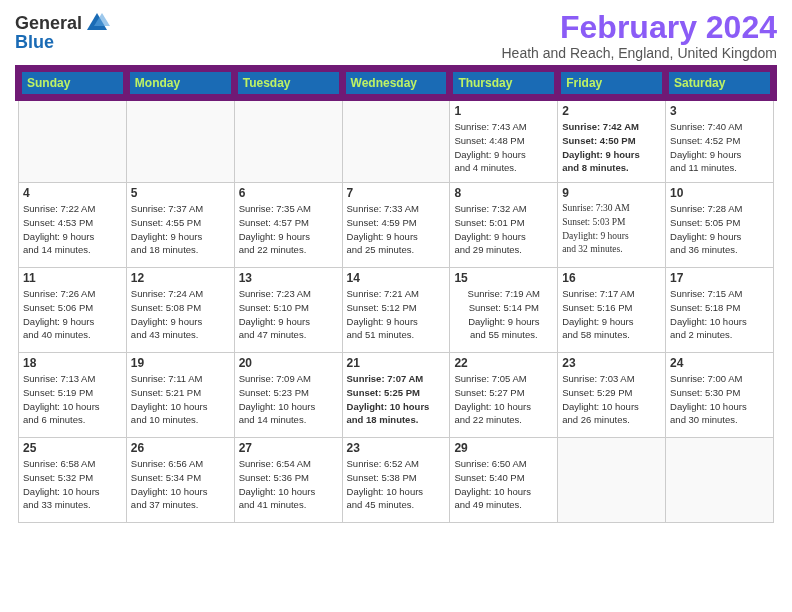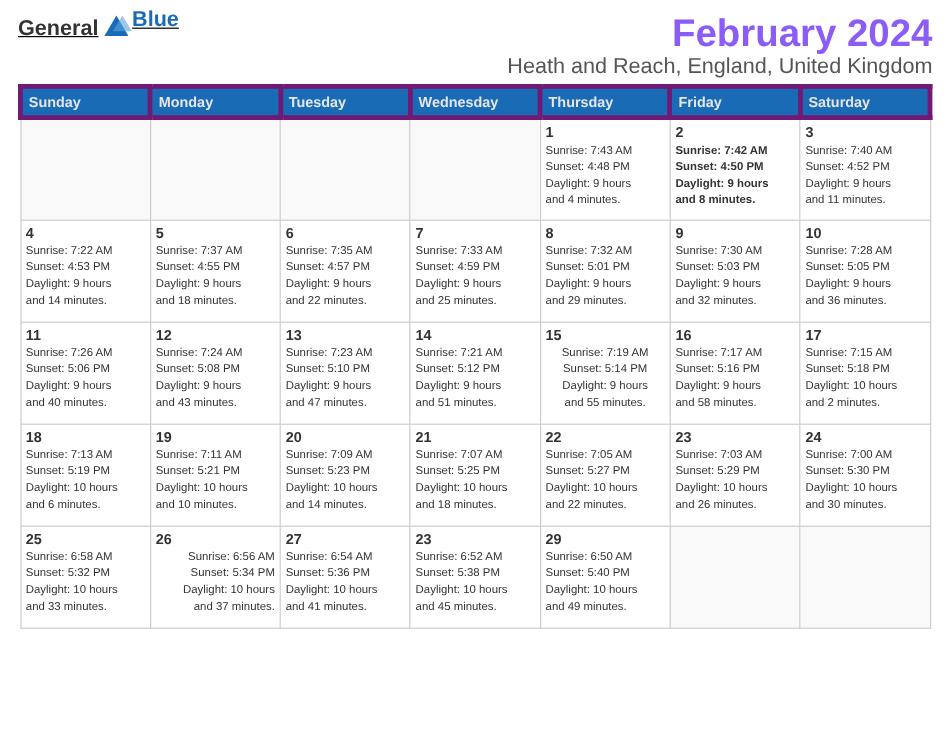--- a/index.html
+++ b/index.html
@@ -23,35 +23,35 @@
     .title-block {
       text-align: right;
     }
     .month-title {
       font-size: 32px;
       font-weight: bold;
       color: #8b5cf6;
       line-height: 1.1;
     }
     .subtitle {
-      font-size: 18px;
+      font-size: 14px;
       color: #555;
     }
     .calendar {
       width: 100%;
       border-collapse: collapse;
       table-layout: fixed;
     }
     .calendar th {
       background-color: #1a6bb5;
-      color: #e5e5e5;
+      color: #bef264;
       text-align: left;
       padding: 4px 5px;
       font-size: 12px;
-      border: 4px solid #701a75;
+      border: 7px solid #701a75;
     }
     .calendar td {
       vertical-align: top;
       border: 1px solid #ccc;
       padding: 3px 4px;
       font-size: 9.5px;
       color: #333;
       height: 85px;
       width: 113px;
     }
@@ -64,22 +64,22 @@
       display: block;
       margin-bottom: 2px;
     }
     .day-info {
       line-height: 1.45;
       color: #333;
       font-size: 9.5px;
     }
     .logo-wrapper {
       display: flex;
+      flex-direction: column;
       align-items: flex-start;
-      text-decoration: underline;
     }
     .logo-line1 {
       display: flex;
       align-items: center;
     }
   </style>
 </head>
 <body>
 
 <div class="container">
@@ -171,21 +171,21 @@
           </td>
           <td>
             <span class="day-number">8</span>
             <div class="day-info" style="white-space: pre-line;">Sunrise: 7:32 AM
 Sunset: 5:01 PM
 Daylight: 9 hours
 and 29 minutes.</div>
           </td>
           <td>
             <span class="day-number">9</span>
-            <div class="day-info" style="white-space: pre-line;">Sunrise: 7:30 AM
+            <div class="day-info" style="white-space: pre-line; font-family: Liberation Serif, serif;">Sunrise: 7:30 AM
 Sunset: 5:03 PM
 Daylight: 9 hours
 and 32 minutes.</div>
           </td>
           <td>
             <span class="day-number">10</span>
             <div class="day-info" style="white-space: pre-line;">Sunrise: 7:28 AM
 Sunset: 5:05 PM
 Daylight: 9 hours
 and 36 minutes.</div>
@@ -259,21 +259,21 @@
           </td>
           <td>
             <span class="day-number">20</span>
             <div class="day-info" style="white-space: pre-line;">Sunrise: 7:09 AM
 Sunset: 5:23 PM
 Daylight: 10 hours
 and 14 minutes.</div>
           </td>
           <td>
             <span class="day-number">21</span>
-            <div class="day-info" style="white-space: pre-line;">Sunrise: 7:07 AM
+            <div class="day-info" style="white-space: pre-line; font-weight: bold;">Sunrise: 7:07 AM
 Sunset: 5:25 PM
 Daylight: 10 hours
 and 18 minutes.</div>
           </td>
           <td>
             <span class="day-number">22</span>
             <div class="day-info" style="white-space: pre-line;">Sunrise: 7:05 AM
 Sunset: 5:27 PM
 Daylight: 10 hours
 and 22 minutes.</div>
@@ -296,21 +296,21 @@
         <tr>
           <td>
             <span class="day-number">25</span>
             <div class="day-info" style="white-space: pre-line;">Sunrise: 6:58 AM
 Sunset: 5:32 PM
 Daylight: 10 hours
 and 33 minutes.</div>
           </td>
           <td>
             <span class="day-number">26</span>
-            <div class="day-info" style="white-space: pre-line; text-align: right;">Sunrise: 6:56 AM
+            <div class="day-info" style="white-space: pre-line;">Sunrise: 6:56 AM
 Sunset: 5:34 PM
 Daylight: 10 hours
 and 37 minutes.</div>
           </td>
           <td>
             <span class="day-number">27</span>
             <div class="day-info" style="white-space: pre-line;">Sunrise: 6:54 AM
 Sunset: 5:36 PM
 Daylight: 10 hours
 and 41 minutes.</div>

